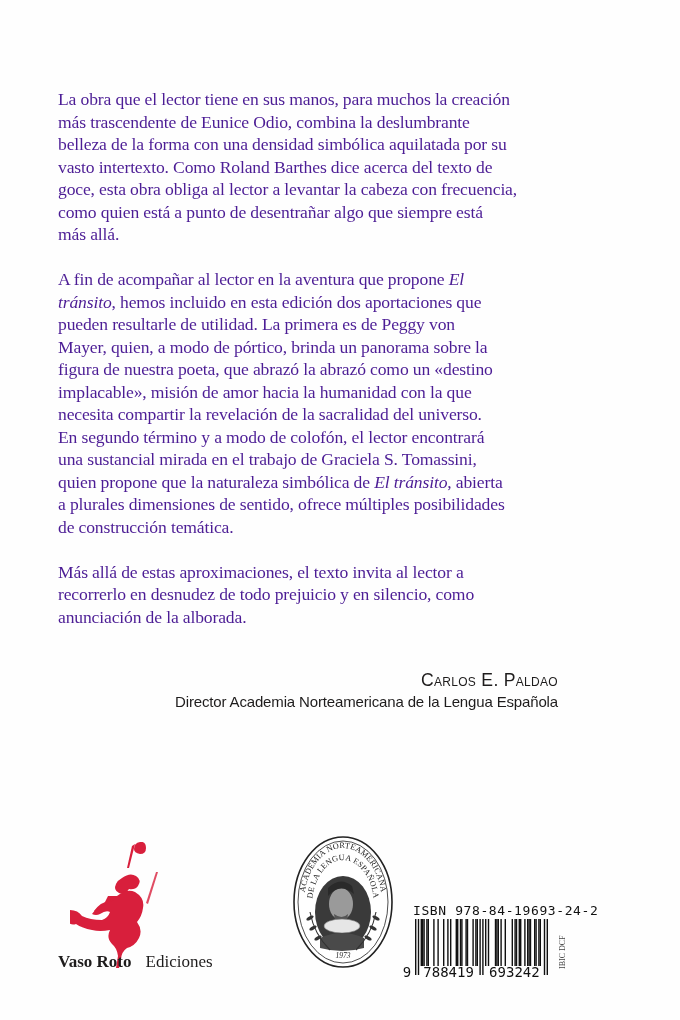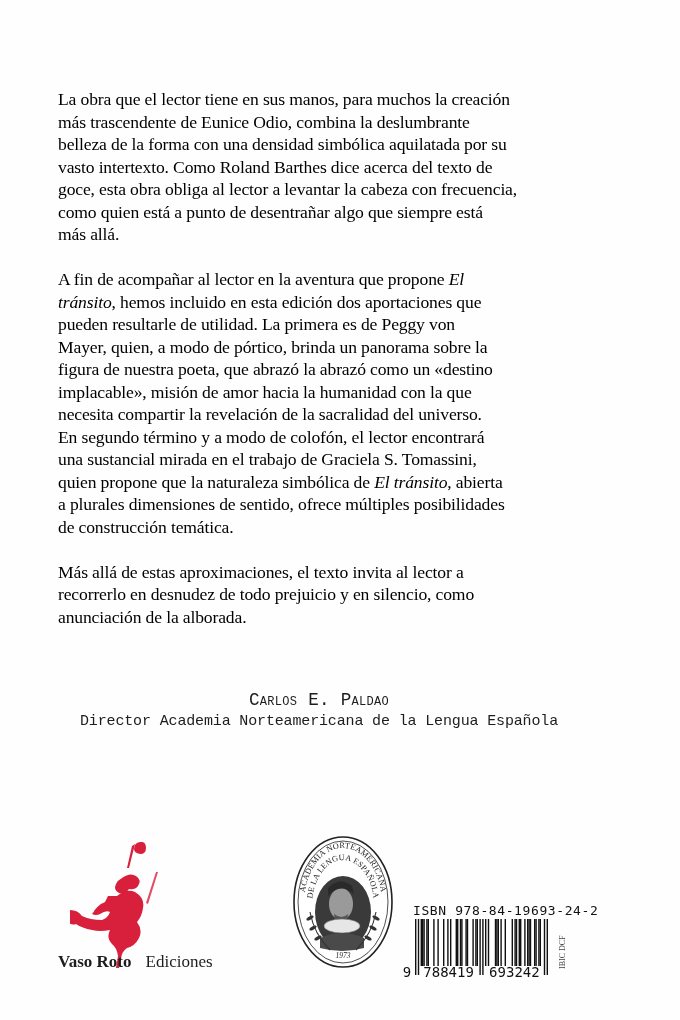--- a/index.html
+++ b/index.html
@@ -1,29 +1,29 @@
 <!DOCTYPE html>
 <html><head>
 <meta charset="utf-8">
 <style>
   html, body { margin: 0; padding: 0; background: #ffffff; }
   body { width: 680px; height: 1020px; position: relative; overflow: hidden; }
   .page { position: absolute; left: 0; top: 0; width: 680px; height: 1020px; background: #fefefe; }
   .body-text {
     position: absolute; left: 58px; top: 88px; width: 520px;
     font-family: "Liberation Serif", "DejaVu Serif", serif;
-    font-size: 17.6px; line-height: 22.5px; color: #000000;
+    font-size: 17.6px; line-height: 22.5px; color: #4c1d95;
     letter-spacing: -0.15px;
   }
   .para { margin: 0 0 22.5px 0; }
   .line { display: block; white-space: nowrap; }
   .line i { font-style: italic; }
   .signature {
-    position: absolute; right: 122px; top: 670px; text-align: center;
-    font-family: Liberation Mono, monospace; color: #1e1c1c; margin-top: 20px;
+    position: absolute; right: 122px; top: 670px; text-align: right;
+    font-family: Liberation Sans, sans-serif; color: #1e1c1c;
   }
   .sig-name { font-size: 17.6px; line-height: 21px; font-variant: small-caps; letter-spacing: 0.3px; }
   .sig-role { font-size: 15px; line-height: 21px; letter-spacing: -0.15px; }
 
   .publisher-logo { position: absolute; left: 56px; top: 840px; width: 175px; height: 135px; }
   .publisher-logo svg { position: absolute; left: 14px; top: 2px; }
   .pub-name {
     position: absolute; left: 2px; top: 112px; white-space: nowrap;
     font-family: "Liberation Serif", "DejaVu Serif", serif; font-size: 17px; color: #1e1c1c;
   }

